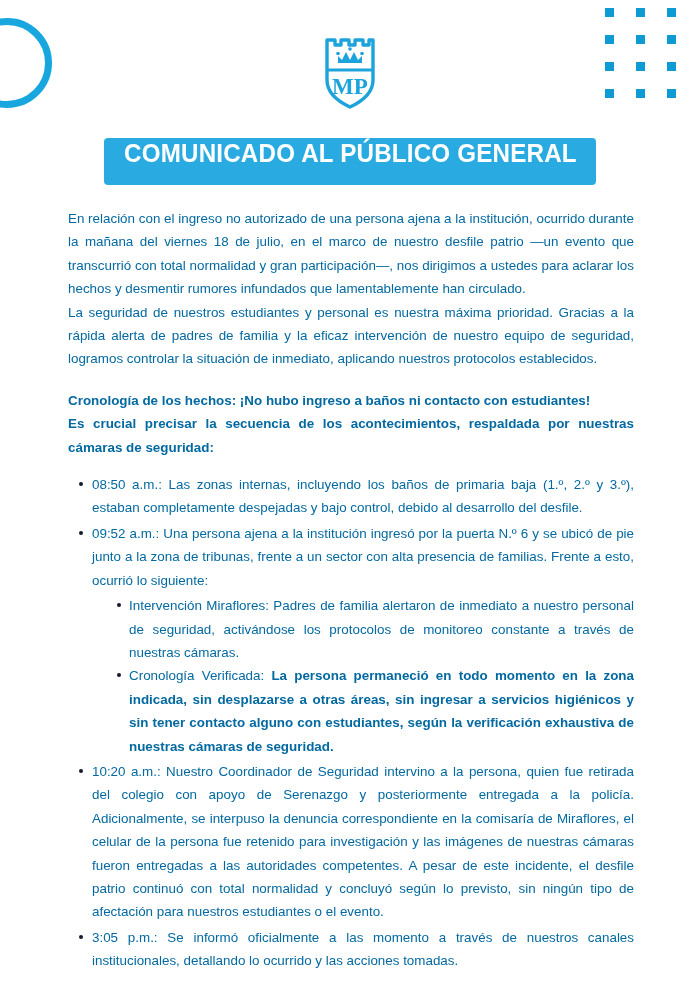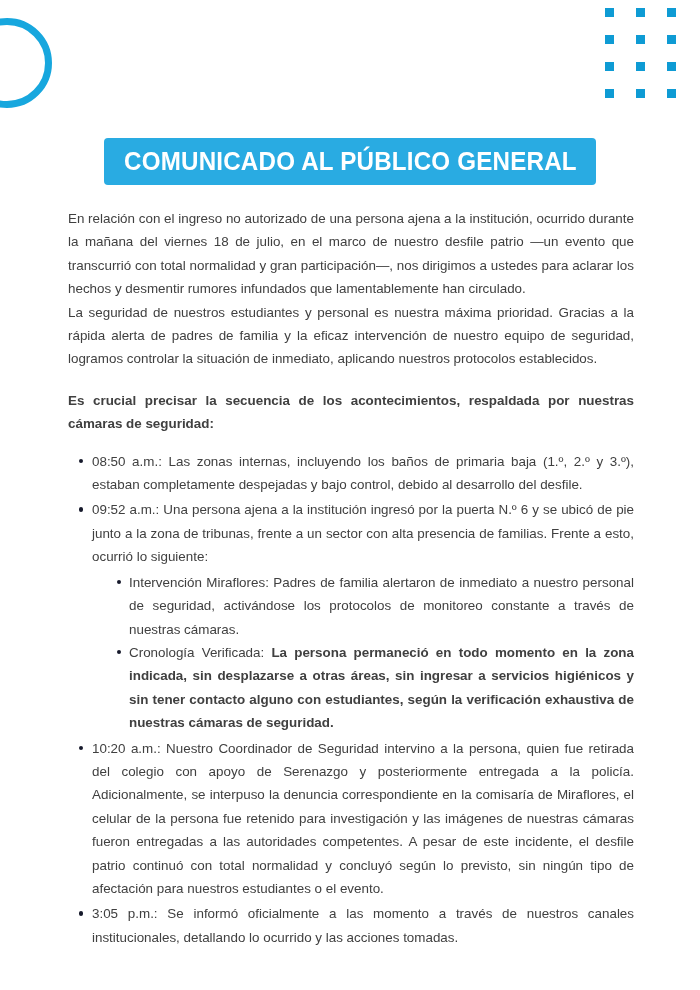--- a/index.html
+++ b/index.html
@@ -61,40 +61,39 @@
   
   .banner {
     position: absolute;
     top: 138px;
     left: 104px;
     width: 492px;
     height: 47px;
     background: #29ABE2;
     border-radius: 4px;
     display: flex;
-    align-items: center;
     justify-content: center;
   }
   .banner-text {
     color: #ffffff;
     font-family: "Liberation Sans", sans-serif;
     font-weight: bold;
     font-size: 26px;
     letter-spacing: 0.2px;
     transform: scaleX(0.93);
     white-space: nowrap;
   }
 
   
   .body {
     position: absolute;
     top: 207px;
     left: 68px;
     width: 566px;
-    color: #404040;
+    color: #0369a1;
     font-size: 13.4px;
     line-height: 23.4px;
   }
 
   p.para {
     text-align: justify;
     text-justify: inter-word;
   }
   p.para.nogap { margin-top: 0; }
 
@@ -165,32 +164,49 @@
       <i></i>
       <i></i>
     <i></i>
       <i></i>
       <i></i>
     <i></i>
       <i></i>
       <i></i>
   </div>
 
+  <div class="logo-wrap">
+    <svg width="56" height="74" viewBox="0 0 56 74">
+
+      <path d="M5 4 h8 v5 h6 v-5 h8 v5 h6 v-5 h8 v5 h6 v-5 h4
+               V44 C51 57 41 65 28 71 C15 65 5 57 5 44 Z" fill="none" stroke="#1CA3DC" stroke-width="3.4" stroke-linejoin="round"></path>
+
+      <line x1="6" y1="34" x2="50" y2="34" stroke="#1CA3DC" stroke-width="3"></line>
+
+      <path d="M16 27 L16 20 L20 24 L24 16 L28 24 L32 16 L36 24 L40 20 L40 27 Z" fill="#1CA3DC"></path>
+      <circle cx="16" cy="17.5" r="1.8" fill="#1CA3DC"></circle>
+      <circle cx="28" cy="13" r="1.8" fill="#1CA3DC"></circle>
+      <circle cx="40" cy="17.5" r="1.8" fill="#1CA3DC"></circle>
+
+      <text x="28" y="58" text-anchor="middle" font-family="Liberation Serif, serif" font-size="23" font-weight="bold" fill="#1CA3DC">MP</text>
+    </svg>
+  </div>
 
   <div class="banner">
     <span class="banner-text">COMUNICADO AL PÚBLICO GENERAL</span>
   </div>
 
   <div class="body">
 
     <p class="para">En relación con el ingreso no autorizado de una persona ajena a la institución, ocurrido durante la mañana del viernes 18 de julio, en el marco de nuestro desfile patrio —un evento que transcurrió con total normalidad y gran participación—, nos dirigimos a ustedes para aclarar los hechos y desmentir rumores infundados que lamentablemente han circulado.</p>
 
     <p class="para nogap">La seguridad de nuestros estudiantes y personal es nuestra máxima prioridad. Gracias a la rápida alerta de padres de familia y la eficaz intervención de nuestro equipo de seguridad, logramos controlar la situación de inmediato, aplicando nuestros protocolos establecidos.</p>
 
     <div class="block-bold">
+      <div class="line1">Cronología de los hechos: ¡No hubo ingreso a baños ni contacto con estudiantes!</div>
       <div>Es crucial precisar la secuencia de los acontecimientos, respaldada por nuestras cámaras de seguridad:</div>
     </div>
 
     <ul class="lvl1">
 
       <li>
         <b>08:50 a.m.:</b><span> Las zonas internas, incluyendo los baños de primaria baja (1.º, 2.º y 3.º), estaban completamente despejadas y bajo control, debido al desarrollo del desfile.</span>
       </li>
 
       <li>

